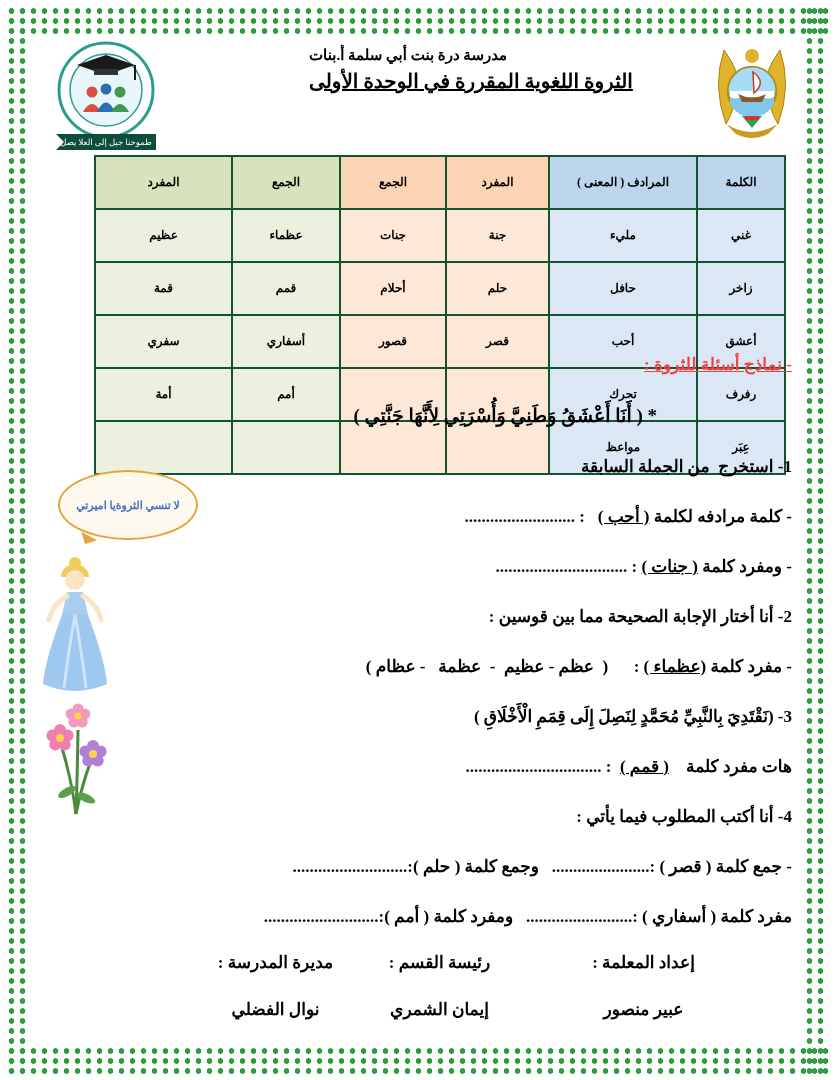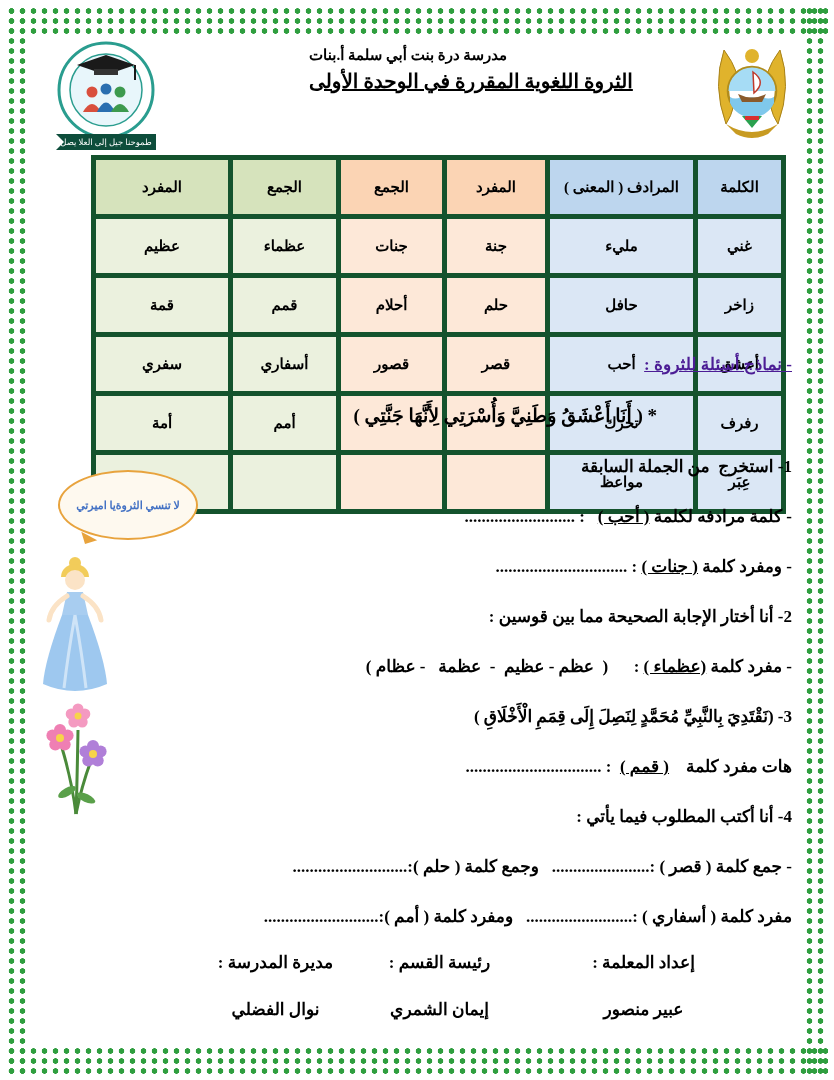--- a/index.html
+++ b/index.html
@@ -27,37 +27,37 @@
   .logo-school { position:absolute; left:50px; top:40px; }
   .logo-kuwait { position:absolute; right:42px; top:46px; }
 
   
   table.vocab {
     position:absolute; top:155px; right:48px;
     border-collapse:collapse; table-layout:fixed; direction:rtl;
     border:2px solid #000;
   }
   .vocab th, .vocab td {
-    border:5px solid #14532d; text-align:center; vertical-align:middle;
-    font-weight:700; font-size:15px; padding:18px 4px; height:31px;
+    border:2px solid #14532d; text-align:center; vertical-align:middle;
+    font-weight:700; font-size:12px; padding:18px 4px; height:31px;
   }
   .vocab th { height:26px; }
   .h-blue  { background:#bdd6ee; } .d-blue  { background:#dbe7f5; }
   .h-peach { background:#fbd4b4; } .d-peach { background:#fde8d8; }
   .h-green { background:#d6e3bc; } .d-green { background:#ebf1de; }
   .sep-r { border-right-width:2.5px; }
   .sep-l { border-left-width:2.5px; }
 
   
   .content {
     position:absolute; top:352px; right:42px; left:118px;
     direction:rtl; text-align:right; font-size:17px; font-weight:700;
   }
   .line { white-space:pre-wrap; line-height:26px; margin-bottom:24px; }
-  .sec-label { color:#4c1d95; text-decoration:underline;margin-left:44px; }
+  .sec-label { color:#ef4444; text-decoration:underline;margin-left:44px; }
   .sentence { padding-right:135px; font-size:19px; line-height:28px; }
   .u { text-decoration:underline; }
 
   
   .speech-bubble {
     position:absolute; left:58px; top:470px; width:140px; height:70px;
     background:#fef9ef; border:2px solid #e8a33d; border-radius:50%;
     display:flex; flex-direction:row; align-items:center; justify-content:center;
     color:#4472c4; font-size:11px; font-weight:700; direction:rtl; text-align:center;
   }

